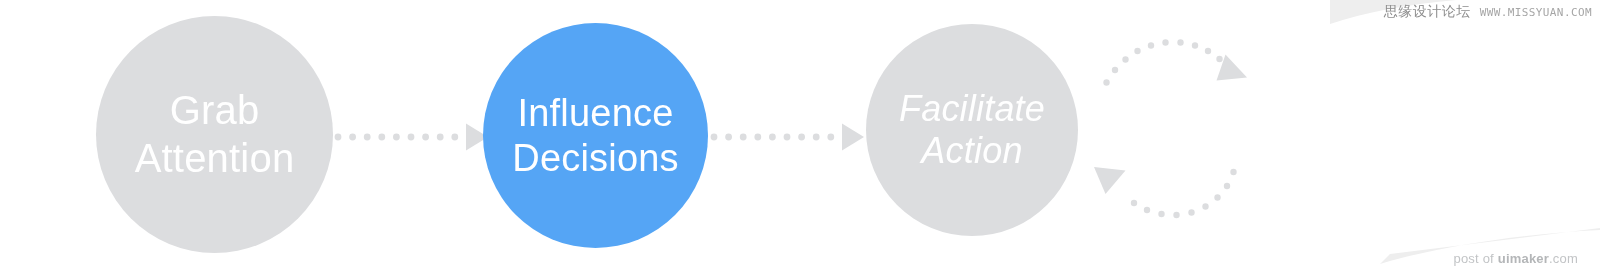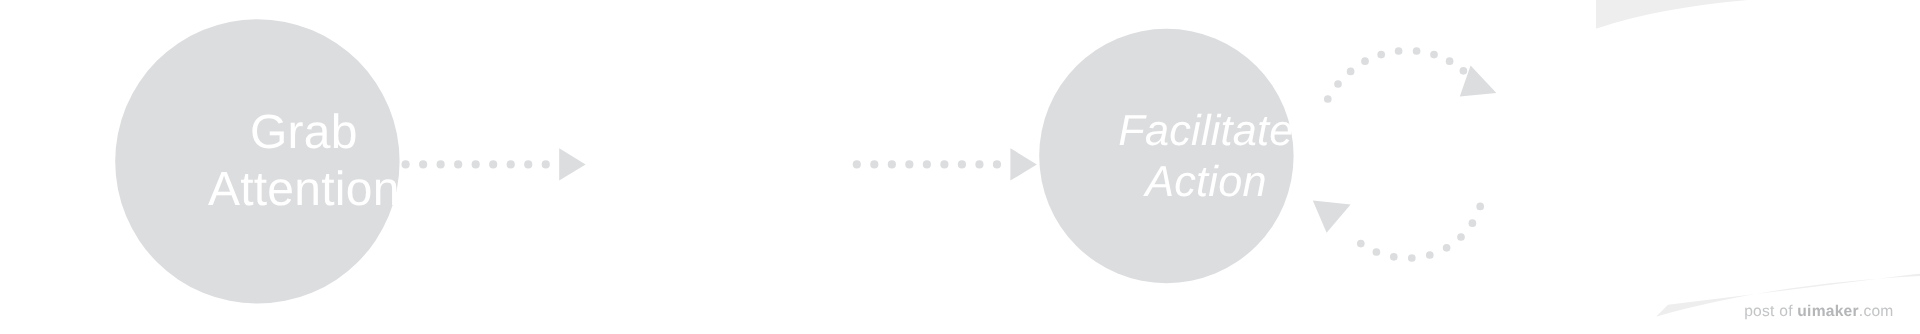--- a/index.html
+++ b/index.html
@@ -15,21 +15,21 @@
     width: 1600px;
     height: 278px;
     background: #ffffff;
     overflow: hidden;
   }
   .node {
     position: absolute;
     border-radius: 50%;
     display: flex;
     align-items: center;
-    justify-content: flex-end;
+    justify-content: center;
     text-align: center;
     box-sizing: border-box;
   }
   .node-label {
     color: #ffffff;
     font-family: "Liberation Sans", sans-serif;
     font-weight: 300;
     letter-spacing: 0.2px;
     line-height: 1.18;
     white-space: pre-line;
@@ -136,20 +136,24 @@
         <circle cx="66.4" cy="29" r="3.4"></circle>
         <circle cx="81" cy="29" r="3.4"></circle>
         <circle cx="95.6" cy="29" r="3.4"></circle>
         <circle cx="110.2" cy="29" r="3.4"></circle>
         <circle cx="124.8" cy="29" r="3.4"></circle>
         <polygon points="136,15.5 158,29 136,42.5"></polygon>
       </g>
     </svg>
   </div>
 
+  <div class="node" id="node-influence-decisions">
+    <span class="node-label">Influence
+Decisions</span>
+  </div>
 
   <div class="connector" id="connector-2">
     <svg width="160" height="58" viewBox="0 0 160 58" xmlns="http://www.w3.org/2000/svg">
       <g fill="#dcdddf">
         <circle cx="8" cy="29" r="3.4"></circle>
         <circle cx="22.6" cy="29" r="3.4"></circle>
         <circle cx="37.2" cy="29" r="3.4"></circle>
         <circle cx="51.8" cy="29" r="3.4"></circle>
         <circle cx="66.4" cy="29" r="3.4"></circle>
         <circle cx="81" cy="29" r="3.4"></circle>
@@ -200,18 +204,22 @@
 
 
   <svg class="wm-swoosh" id="watermark-swoosh-top" viewBox="0 0 270 30" xmlns="http://www.w3.org/2000/svg">
     <path d="M0,30 C70,6 170,0 270,2 L270,0 L0,0 Z" fill="#eeeeee"></path>
   </svg>
 
   <svg class="wm-swoosh" id="watermark-swoosh-bottom" viewBox="0 0 220 36" xmlns="http://www.w3.org/2000/svg">
     <path d="M0,36 C60,18 140,6 220,2 L220,0 L10,26 Z" fill="#eeeeee"></path>
   </svg>
 
+  <div class="watermark" id="watermark-top-right">
+    <span class="wm-cn">思缘设计论坛</span>
+    <span class="wm-url">WWW.MISSYUAN.COM</span>
+  </div>
 
   <div class="watermark" id="watermark-bottom-right">
     <span>post of </span><span class="wm-brand">uimaker</span><span>.com</span>
   </div>
 
 </div>
 
 </body></html>

